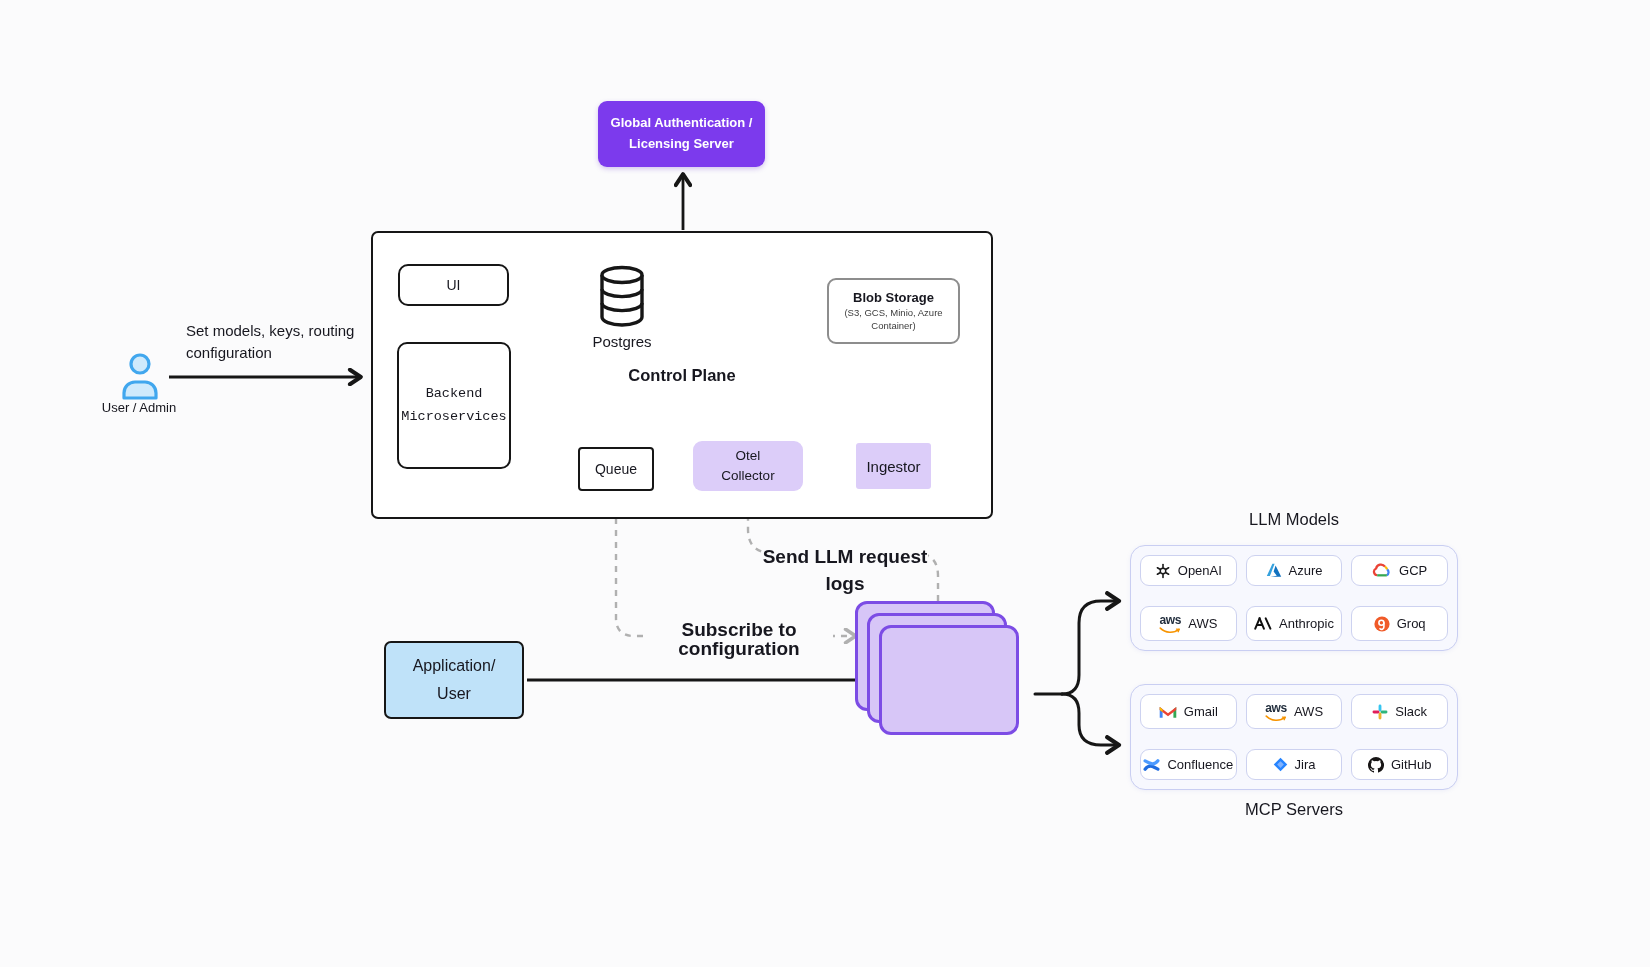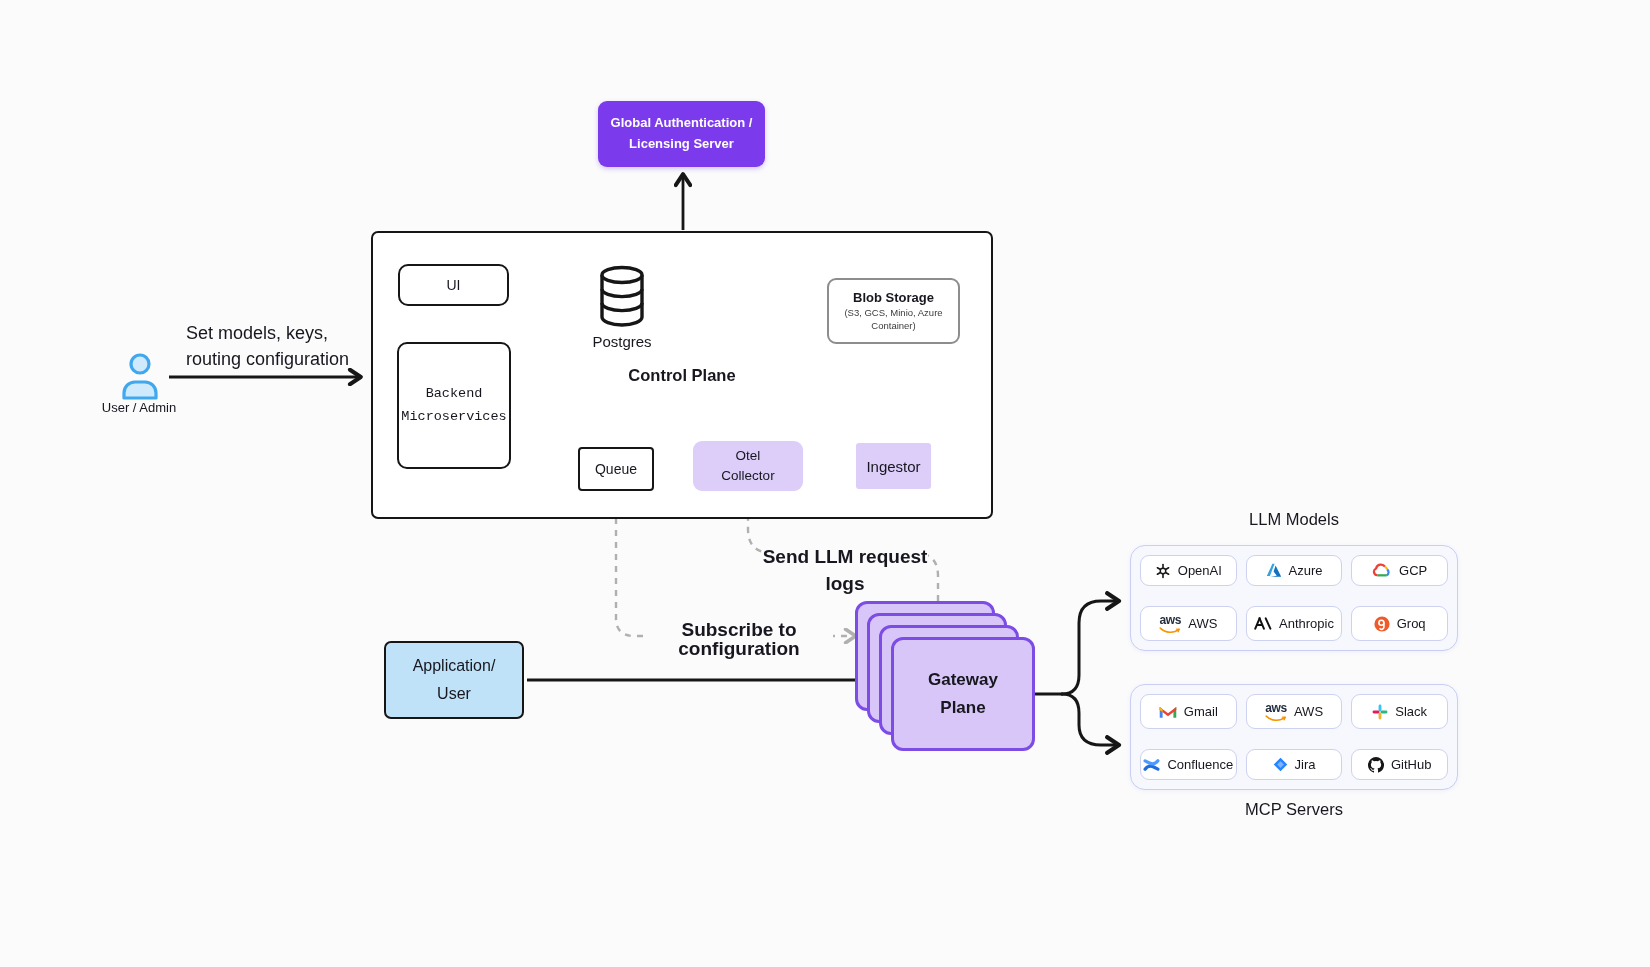--- a/index.html
+++ b/index.html
@@ -29,21 +29,21 @@
   .app-box{left:384px;top:641px;width:140px;height:78px;background:#bfe2f9;border:2.6px solid #161616;border-radius:7px;font-size:16px;line-height:1.75;}
 
   .gw{position:absolute;box-sizing:border-box;background:#d7c6f7;border:3px solid #7c4ce5;border-radius:12px;z-index:2;}
   .gw1{left:855px;top:601px;width:140px;height:110px;}
   .gw2{left:867px;top:613px;width:140px;height:110px;}
   .gw3{left:879px;top:625px;width:140px;height:110px;}
   .gw4{left:891px;top:637px;width:144px;height:114px;display:flex;align-items:center;justify-content:center;text-align:center;
        font-size:17px;font-weight:700;line-height:1.65;color:#17171f;}
 
   .edge-label{font-weight:700;font-size:19px;background:#fbfbfc;text-align:center;line-height:1.4;}
-  .set-models{left:186px;top:320px;width:172px;font-size:18px;font-weight:500;text-align:left;line-height:1.45;background:transparent;}
+  .set-models{left:186px;top:320px;width:172px;font-size:15px;font-weight:500;text-align:left;line-height:1.45;background:transparent;}
   .subscribe1{left:645px;top:617px;width:188px;}
   .subscribe2{left:645px;top:636px;width:188px;}
   .send-logs{left:762px;top:544px;width:166px;}
 
   .grid-wrap{position:absolute;z-index:2;box-sizing:border-box;background:#f7f8fe;border:1.6px solid #c9cef2;border-radius:15px;
     padding:9px;display:grid;grid-template-columns:repeat(3,1fr);gap:20px 9px;width:328px;height:106px;
     box-shadow:0 1px 4px rgba(120,130,220,.10);}
   .llm-wrap{left:1130px;top:545px;}
   .mcp-wrap{left:1130px;top:684px;}
   .cell{box-sizing:border-box;background:#fff;border:1.4px solid #cdd2f0;border-radius:9px;display:flex;align-items:center;justify-content:center;gap:7px;font-size:13px;color:#17171f;}
@@ -146,23 +146,20 @@
   </div>
   <div class="lbl user-label">User / Admin</div>
 
   <div class="node app-box">
     <span style="width:112px;">Application/ User</span>
   </div>
 
   <div class="gw gw1"></div>
   <div class="gw gw2"></div>
   <div class="gw gw3"></div>
-  <div class="gw gw4">
-    <span style="width:100px;">Gateway Plane</span>
-  </div>
 
   <div class="lbl edge-label set-models">Set models, keys, routing configuration</div>
   <div class="lbl edge-label subscribe1">Subscribe to users/models/</div>
   <div class="lbl edge-label subscribe2">configuration</div>
   <div class="lbl edge-label send-logs">Send LLM request logs</div>
 
   <div class="lbl group-title llm-title">LLM Models</div>
   <div class="grid-wrap llm-wrap">
 
     <div class="cell">

